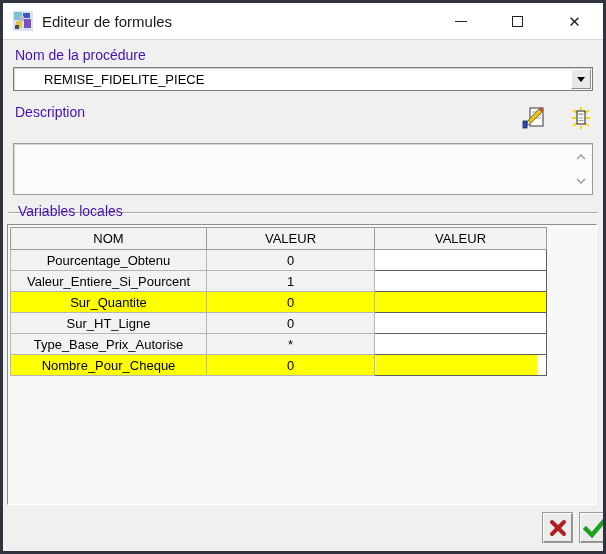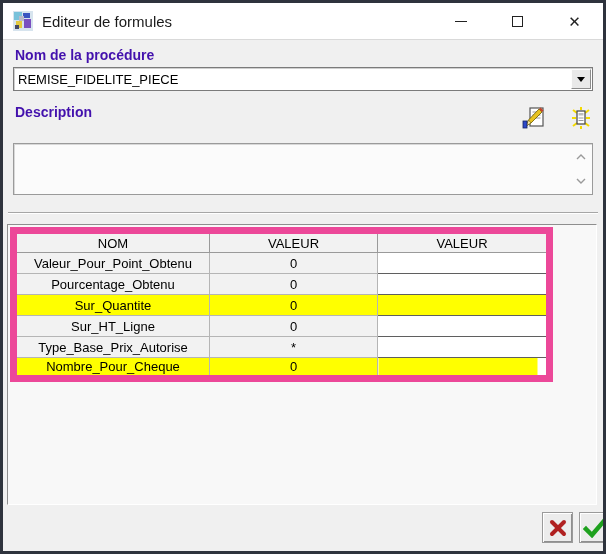--- a/index.html
+++ b/index.html
@@ -18,31 +18,31 @@
   }
   .app-icon{width:20px;height:20px;margin-left:10px;flex:0 0 auto;}
   .title-text{margin-left:9px;font-size:15px;color:#1a1a1a;white-space:nowrap;}
   .caption-buttons{margin-left:auto;display:flex;height:100%;}
   .cap-btn{width:57px;height:100%;display:flex;align-items:center;justify-content:center;cursor:default;}
   .glyph-min{width:12px;height:0;border-top:1.5px solid #222;}
   .glyph-max{width:11px;height:11px;border:1.5px solid #222;}
   .glyph-close{font-size:15px;color:#222;line-height:1;}
   
   .purple-label{
-    position:absolute;font-size:14px;font-weight:bold;color:var(--accent,#4311ad);
+    position:absolute;font-size:14px;font-weight:normal;color:var(--accent,#4311ad);
     white-space:nowrap;z-index:2;
   }
   
   .combobox{
     position:absolute;left:10px;top:64px;width:580px;height:24px;
     background:#fff;border:1px solid #7b7b7b;
     box-shadow:inset 1px 1px 0 #cfcfcf;
     display:flex;align-items:center;
   }
-  .combo-text{flex:1;font-size:13px;padding-left:4px;color:#000;white-space:nowrap;overflow:hidden;}
+  .combo-text{flex:1;font-size:13px;padding-left:4px;color:#000;white-space:nowrap;overflow:hidden;margin-left:26px;}
   .combo-btn{
     width:20px;height:20px;margin-right:1px;flex:0 0 auto;
     background:#e9e9e9;border:1px solid;border-color:#fdfdfd #8c8c8c #8c8c8c #fdfdfd;
     display:flex;align-items:center;justify-content:center;
   }
   .combo-arrow{width:0;height:0;border-left:4px solid transparent;border-right:4px solid transparent;border-top:5px solid #000;}
   
   .desc-box{
     position:absolute;left:10px;top:140px;width:580px;height:52px;
     background:#fbfbfb;border:1px solid #9a9a9a;
@@ -65,21 +65,21 @@
   table.vars{
     position:absolute;left:2px;top:2px;border-collapse:collapse;
     font-size:13px;table-layout:fixed;
   }
   table.vars th, table.vars td{
     height:21px;padding:0 3px;text-align:center;font-weight:normal;
     border:1px solid #b5b5b5;background:#f2f2f2;color:#000;
     overflow:hidden;white-space:nowrap;
   }
   table.vars th{height:22px;border-color:#9a9a9a;}
-  table.vars{border:7px solid #ec4899;}
+  table.vars{border:1px solid #ec4899;}
   table.vars td.c-val{background:#ffffff;border:1px solid #5f5f5f;}
   tr.hl td.c-nom, tr.hl td.c-def{background:var(--hl,#ffff00);}
   tr.hl td.c-val{background:var(--hl,#ffff00);}
   tr.hl td.c-val.partial{
     background:linear-gradient(to right,var(--hl,#ffff00) calc(100% - 9px),#ffffff calc(100% - 9px));
   }
   td.c-val.focused{outline:1px dotted #333;outline-offset:-3px;}
   
   .img-btn{
     position:absolute;top:509px;width:31px;height:31px;
@@ -159,44 +159,45 @@
     <span class="desc-text"></span>
     <svg class="scroll-arrow scroll-up" viewBox="0 0 12 8">
       <polyline points="2,6 6,2 10,6" fill="none" stroke="#9a9a9a" stroke-width="1.4"></polyline>
     </svg>
     <svg class="scroll-arrow scroll-down" viewBox="0 0 12 8">
       <polyline points="2,2 6,6 10,2" fill="none" stroke="#9a9a9a" stroke-width="1.4"></polyline>
     </svg>
   </div>
 
   <div class="groove-line"></div>
+  <div class="purple-label" style="left:15px;top:200px;">Variables locales</div>
 
   <div class="table-panel">
     <table class="vars">
       <colgroup>
           <col style="width:196px">
           <col style="width:168px">
           <col style="width:172px">
         </colgroup>
       <thead>
         <tr>
           <th>NOM</th>
           <th>VALEUR</th>
           <th>VALEUR</th>
         </tr>
       </thead>
       <tbody>
           <tr>
-            <td class="c-nom">Valeur_Pour_Point_Obtenu</td>
-            <td class="c-def">0</td>
-            <td class="c-val"></td>
-          </tr>
-          <tr>
             <td class="c-nom">Pourcentage_Obtenu</td>
             <td class="c-def">0</td>
+            <td class="c-val"></td>
+          </tr>
+          <tr>
+            <td class="c-nom">Valeur_Entiere_Si_Pourcent</td>
+            <td class="c-def">1</td>
             <td class="c-val"></td>
           </tr>
           <tr class="hl">
             <td class="c-nom">Sur_Quantite</td>
             <td class="c-def">0</td>
             <td class="c-val"></td>
           </tr>
           <tr>
             <td class="c-nom">Sur_HT_Ligne</td>
             <td class="c-def">0</td>

